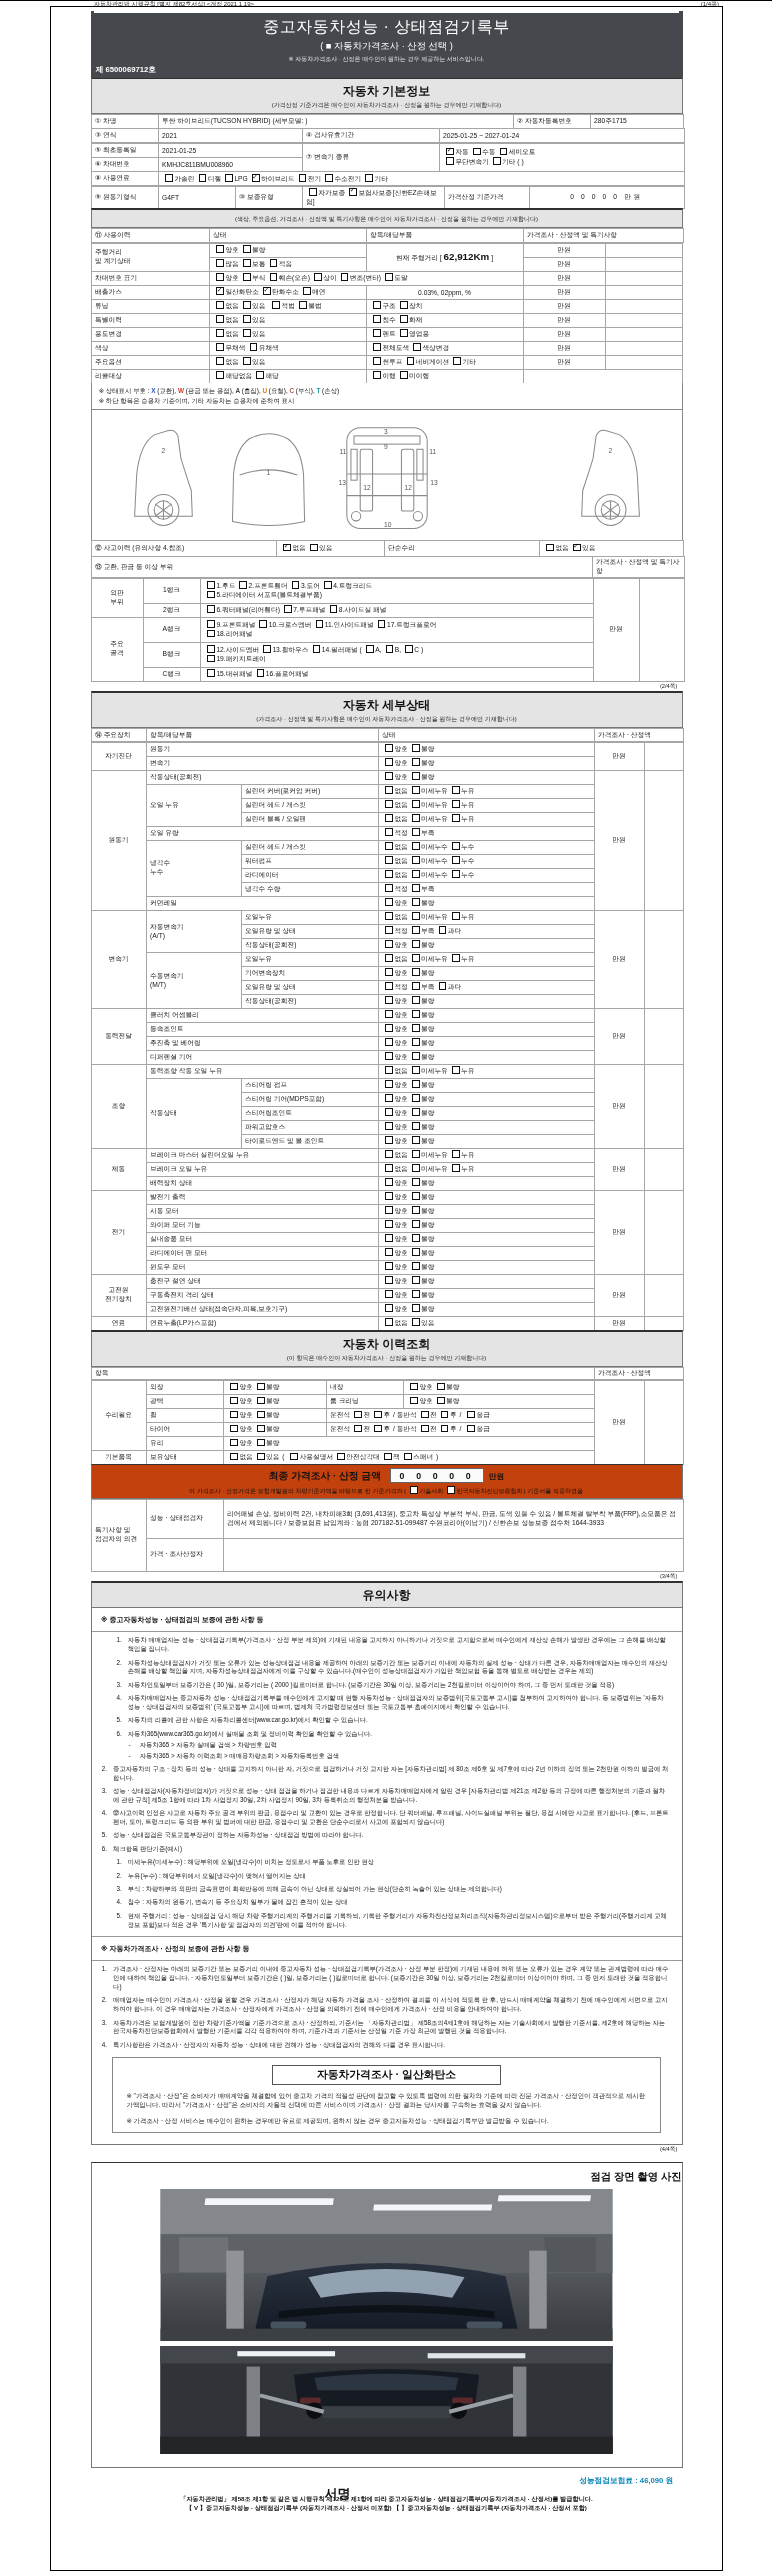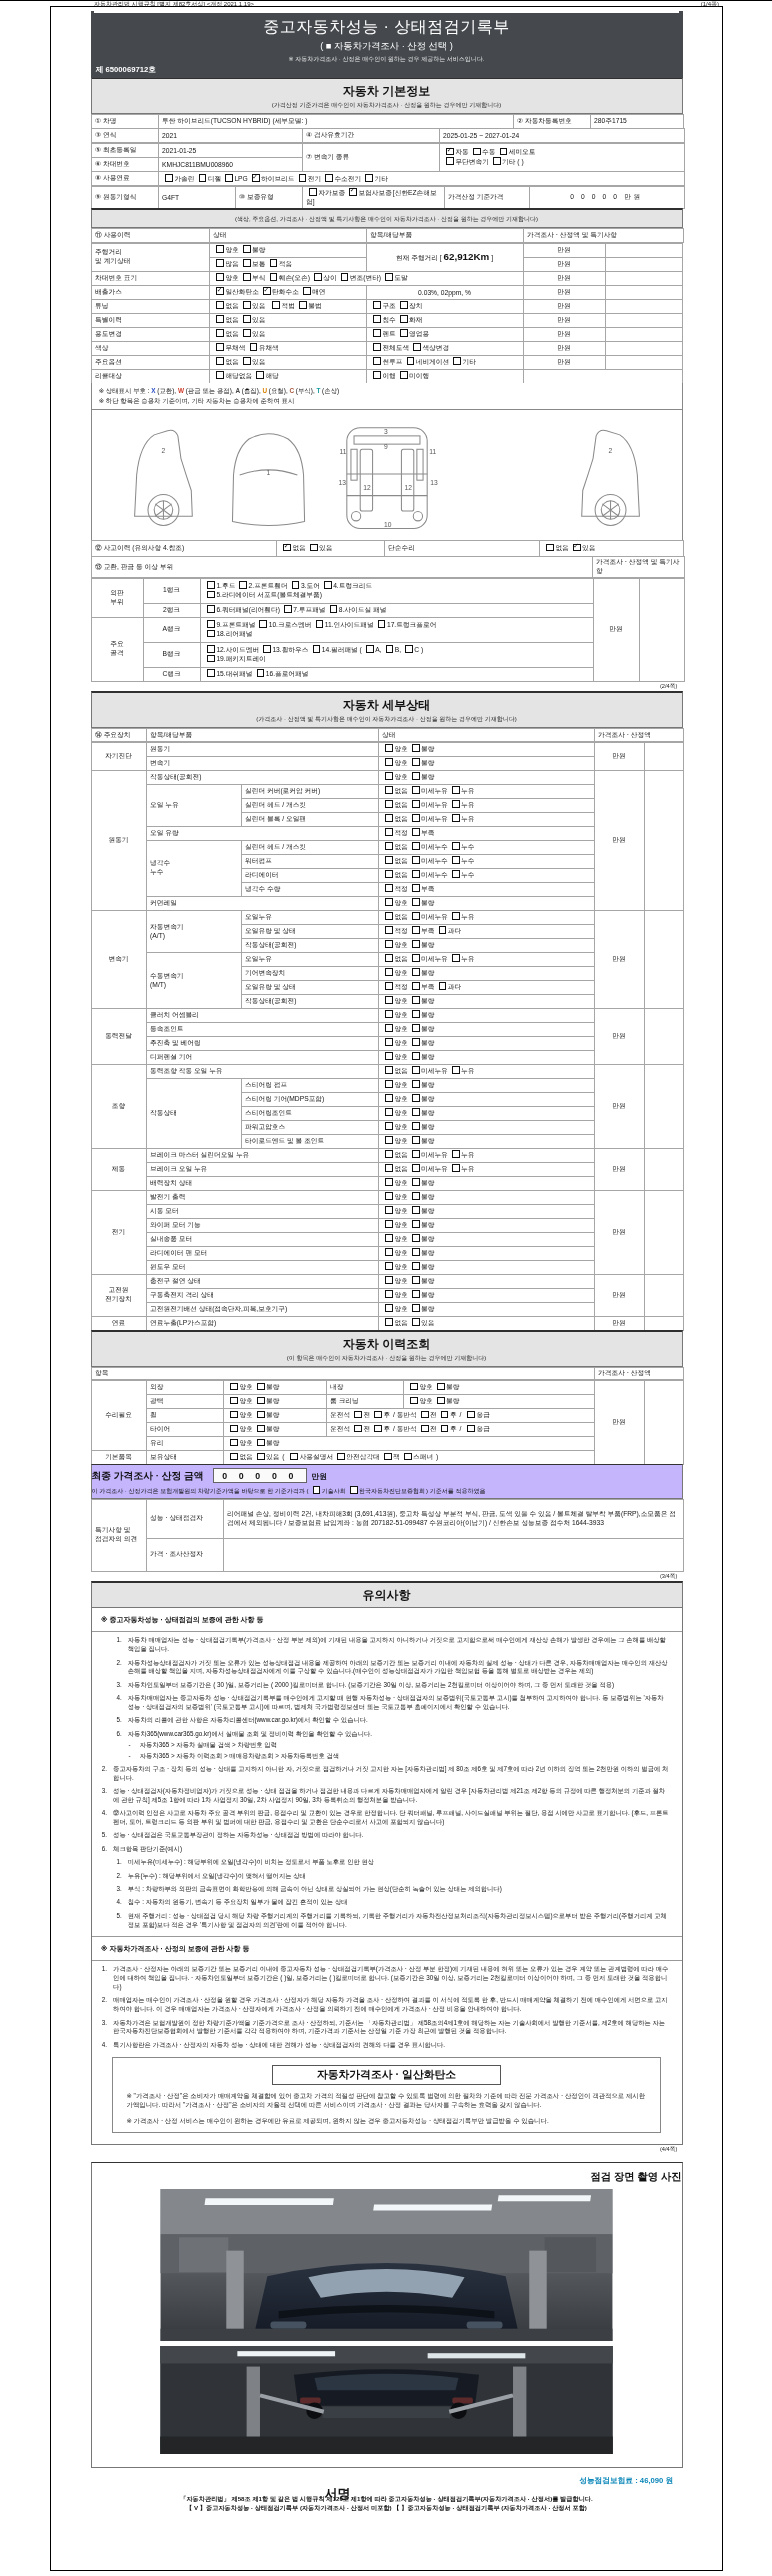--- a/index.html
+++ b/index.html
@@ -41,21 +41,21 @@
   .box.on::after{content:"✓";position:absolute;left:-0.5px;top:-2.6px;font-size:6.7px;font-weight:bold;color:#000}
   .cbt{margin-right:1px}
   .bigkm{font-size:9.8px;font-weight:bold}
   .zeros{letter-spacing:2.6px;text-align:center;font-size:7.2px}
   .pgmark{text-align:right;font-size:5.7px;padding:1px 5.2px 1px 0;color:#222}
   
   .acnotes{border:0.5px solid #888;border-top:none;padding:3.1px 7.2px;font-size:6.4px;line-height:9.8px;margin-top:-0.5px;background:#fff}
   .acnotes b{font-weight:bold}
   .diagwrap{border:0.5px solid #888;border-top:none;margin-top:-0.5px;padding:3.1px 0;background:#fff;text-align:center}
   
-  .final{border:0.5px solid #777;border-top:1px solid #333;margin-top:-0.5px;background:#c4b5fd;text-align:left;padding:3.1px 0 2.6px}
+  .final{border:0.5px solid #777;border-top:1px solid #333;margin-top:-0.5px;background:#c2410c;text-align:center;padding:3.1px 0 2.6px}
   .final .t{font-size:9.8px;font-weight:bold;margin-right:7.2px}
   .final .amt{display:inline-block;border:0.5px solid #666;padding:1.5px 8.2px;font-size:8.8px;font-weight:bold;letter-spacing:4.6px;background:#fafafa}
   .final .unit{font-size:7.7px;font-weight:bold;margin-left:2.1px}
   .final .note{font-size:6px;margin-top:2.6px}
   
   .ncontent{border:0.5px solid #777;border-top:none;margin-top:-0.5px;background:#fff;padding:2.1px 0 7.2px;font-size:6.3px;line-height:8.8px}
   .nhead{padding:6.2px 9.3px;border-bottom:0.5px solid #999;font-weight:600;font-size:7px}
   .nhead.later{border-top:0.5px solid #999;margin-top:6.2px;padding-top:8.2px}
   .nitem{display:flex;margin:4.6px 12.4px 0 10.3px}
   .nitem.lv2{margin-left:25px}

